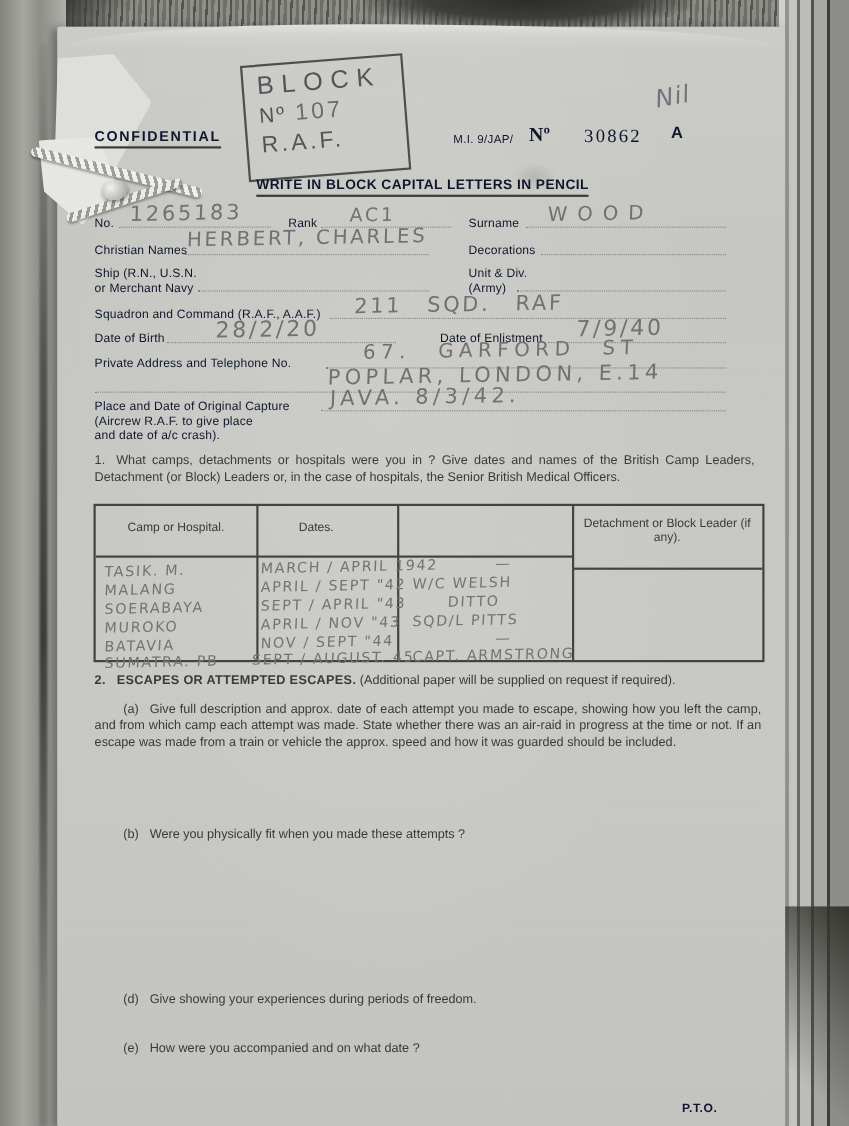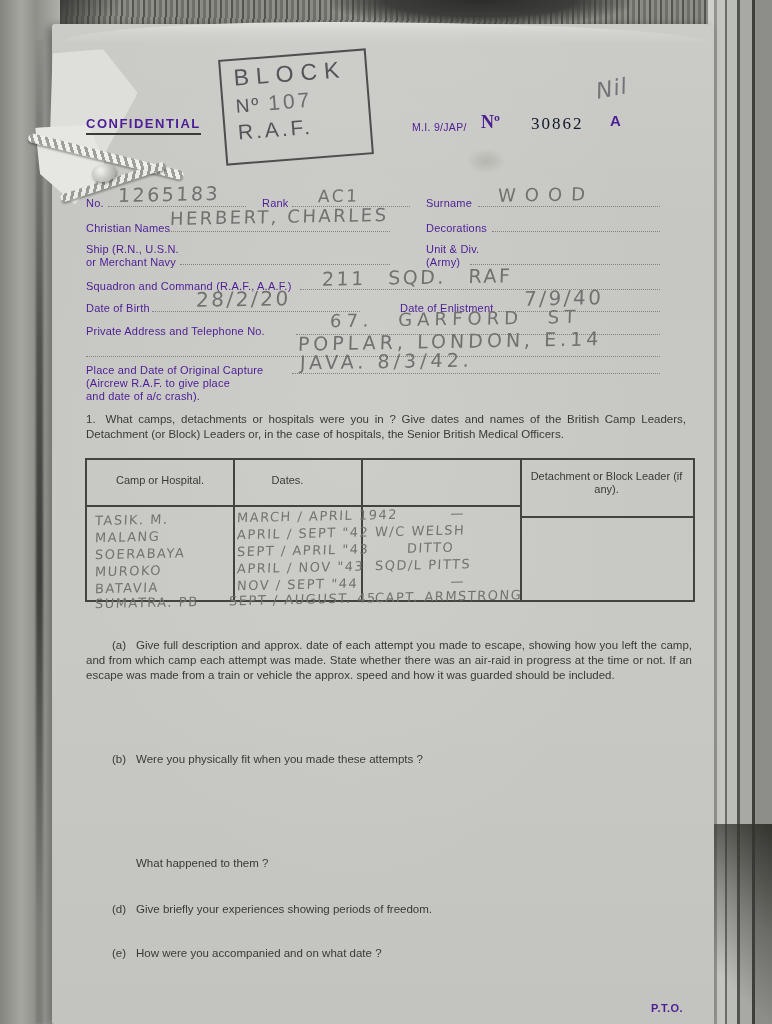--- a/index.html
+++ b/index.html
@@ -39,31 +39,31 @@
   .rope-1{position:absolute;left:26px;top:152px;width:160px;height:9px;border-radius:5px;transform:rotate(14deg);
     background:repeating-linear-gradient(60deg,#efefeb 0 4px,#9f9f9a 4px 7px);box-shadow:0 2px 2px rgba(0,0,0,.3);}
   .rope-2{position:absolute;left:58px;top:178px;width:110px;height:8px;border-radius:5px;transform:rotate(-18deg);
     background:repeating-linear-gradient(120deg,#eaeae6 0 4px,#999994 4px 7px);box-shadow:0 2px 2px rgba(0,0,0,.3);}
   .rope-knot{position:absolute;left:92px;top:164px;width:24px;height:18px;border-radius:50% 40% 55% 45%;
     background:radial-gradient(circle at 35% 35%,#f2f2ee,#b5b5b0 70%,#8e8e89);box-shadow:1px 2px 3px rgba(0,0,0,.35);}
   .stain{position:absolute;left:466px;top:148px;width:40px;height:26px;border-radius:50%;
     background:radial-gradient(ellipse,rgba(180,180,174,.9),rgba(198,198,194,0) 70%);}
 
   
-  .printed{position:absolute;color:#4c1d95;}
+  .printed{position:absolute;color:#0f172a;}
   .lbl{font-size:11px;letter-spacing:.2px;}
   .confidential{left:86px;top:116px;font-size:13px;font-weight:bold;letter-spacing:1.5px;
     border-bottom:2px solid #3b3b35;padding-bottom:2px;}
   .instruction{left:233px;top:161px;font-size:12.5px;font-weight:bold;letter-spacing:.4px;
     border-bottom:2px solid #3b3b35;padding-bottom:2px;}
   .ref-prefix{left:412px;top:121px;font-size:10.5px;letter-spacing:.3px;}
   .ref-no{left:481px;top:112px;font-family:"Liberation Serif",serif;font-weight:bold;font-size:18px;}
   .ref-number{left:531px;top:114px;font-family:"Liberation Serif",serif;font-size:17px;letter-spacing:2px;color:#0f172a;}
   .ref-series{left:610px;top:112px;font-size:15px;font-weight:bold;letter-spacing:1px;}
-  .pto{left:651px;top:1002px;font-size:11px;font-weight:bold;letter-spacing:.5px;}
+  .pto{left:620px;top:1002px;font-size:11px;font-weight:bold;letter-spacing:.5px;}
 
   
   .stamp{position:absolute;left:222px;top:54px;width:132px;height:98px;transform:rotate(-4.5deg);
     border:2.5px solid #4e4e4e;color:#54545a;padding:4px 0 0 12px;}
   .stamp .s1{font-size:23px;letter-spacing:7px;}
   .stamp .s2{font-size:19px;letter-spacing:2px;margin-top:2px;}
   .stamp .s2 .hand-num{font-size:21px;color:#6d6d70;letter-spacing:3px;margin-left:8px;}
   .stamp .s3{font-size:21px;letter-spacing:3px;margin-top:3px;}
 
   
@@ -126,20 +126,21 @@
   <div class="stamp">
     <div class="s1">BLOCK</div>
     <div class="s2"><span>Nº</span><span class="hand-num">107</span></div>
     <div class="s3">R.A.F.</div>
   </div>
   <div class="printed ref-prefix">M.I. 9/JAP/</div>
   <div class="printed ref-no">Nº</div>
   <div class="printed ref-number">30862</div>
   <div class="printed ref-series">A</div>
   <div class="nil">Nil</div>
+  <div class="printed instruction">WRITE IN BLOCK CAPITAL LETTERS IN PENCIL</div>
 
   <div class="printed lbl" style="left:86px;top:197px">No.</div>
   <div class="rule" style="left:108px;top:206px;width:138px"></div>
   <div class="hand" style="left:118px;top:183px;font-size:19px">1265183</div>
 
   <div class="printed lbl" style="left:262px;top:197px">Rank</div>
   <div class="rule" style="left:292px;top:206px;width:118px"></div>
   <div class="hand" style="left:318px;top:186px;font-size:17px">AC1</div>
 
   <div class="printed lbl" style="left:426px;top:197px">Surname</div>
@@ -225,28 +226,31 @@
       <span class="c-dates">NOV / SEPT "44</span>
       <span class="c-leader dash">—</span>
     </div>
     <div class="trow r6">
       <span class="c-camp">SUMATRA. PB</span>
       <span class="c-dates" style="left:142px">SEPT / AUGUST. 45</span>
       <span class="c-leader">CAPT. ARMSTRONG</span>
     </div>
   </div>
 
+  <div class="para" style="left:86px;top:612px;width:604px">
+    <span class="item-label q2head">2.</span><span class="q2head">ESCAPES OR ATTEMPTED ESCAPES.</span>
+    <span>(Additional paper will be supplied on request if required).</span>
+  </div>
   <div class="para" style="left:86px;top:638px;width:606px;text-indent:26px">
     <span class="item-label">(a)</span><span>Give full description and approx. date of each attempt you made to escape, showing how you left the camp, and from which camp each attempt was made.  State whether there was an air-raid in progress at the time or not.  If an escape was made from a train or vehicle the approx. speed and how it was guarded should be included.</span>
   </div>
   <div class="para" style="left:112px;top:752px;width:560px">
     <span class="item-label">(b)</span><span>Were you physically fit when you made these attempts ?</span>
   </div>
-  <div class="para" style="left:136px;top:856px;width:400px">What happened to them ?</div>
   <div class="para" style="left:112px;top:902px;width:560px">
-    <span class="item-label">(d)</span><span>Give briefly your experiences showing periods of freedom.</span>
+    <span class="item-label">(d)</span><span>Give showing your experiences during periods of freedom.</span>
   </div>
   <div class="para" style="left:112px;top:946px;width:560px">
     <span class="item-label">(e)</span><span>How were you accompanied and on what date ?</span>
   </div>
 
   <div class="printed pto">P.T.O.</div>
 </div>
 
 </body></html>

